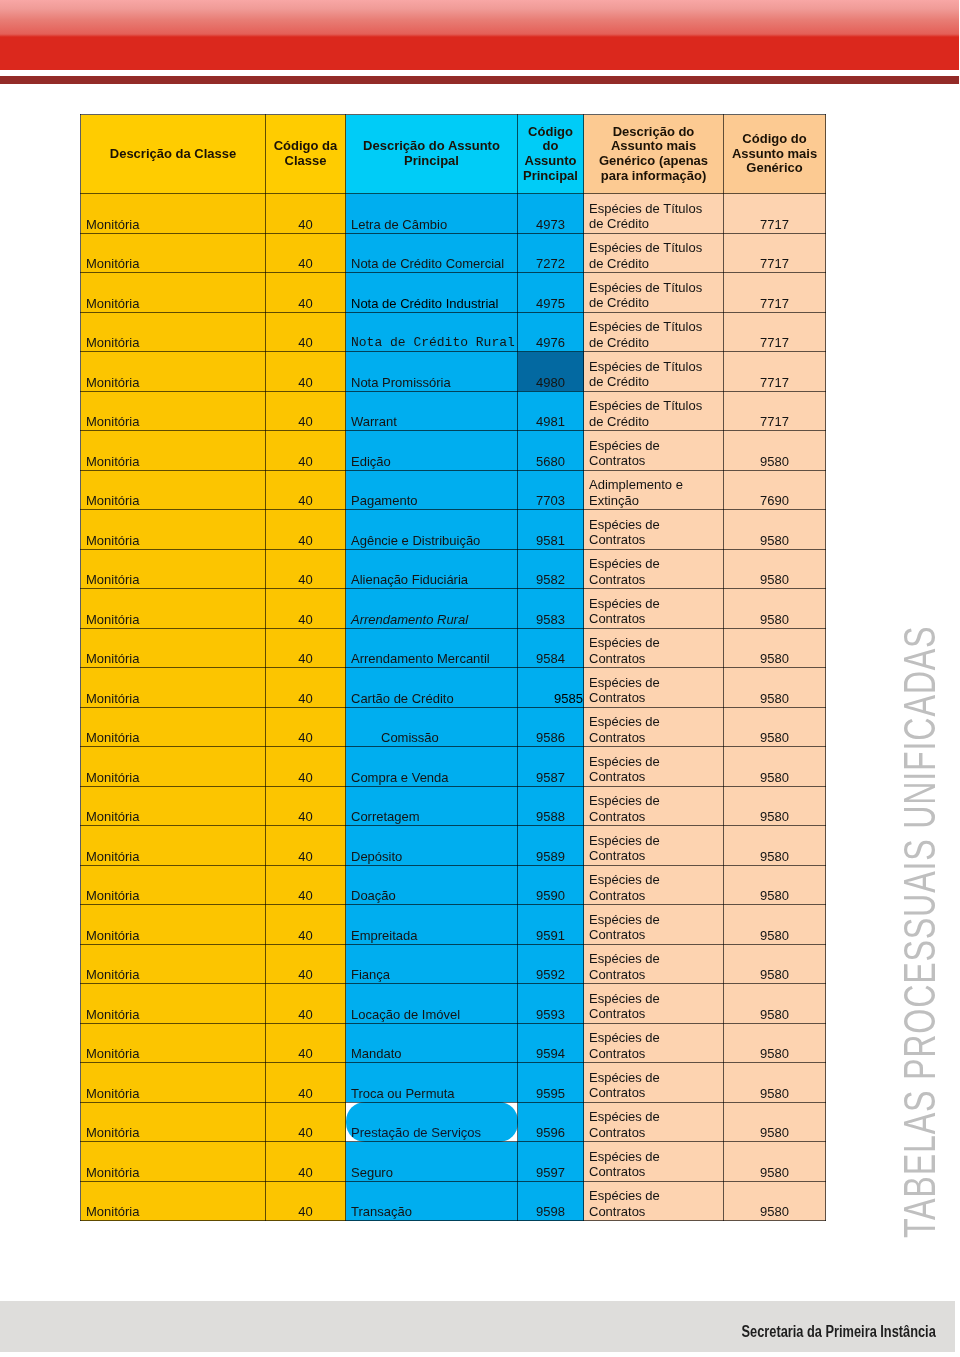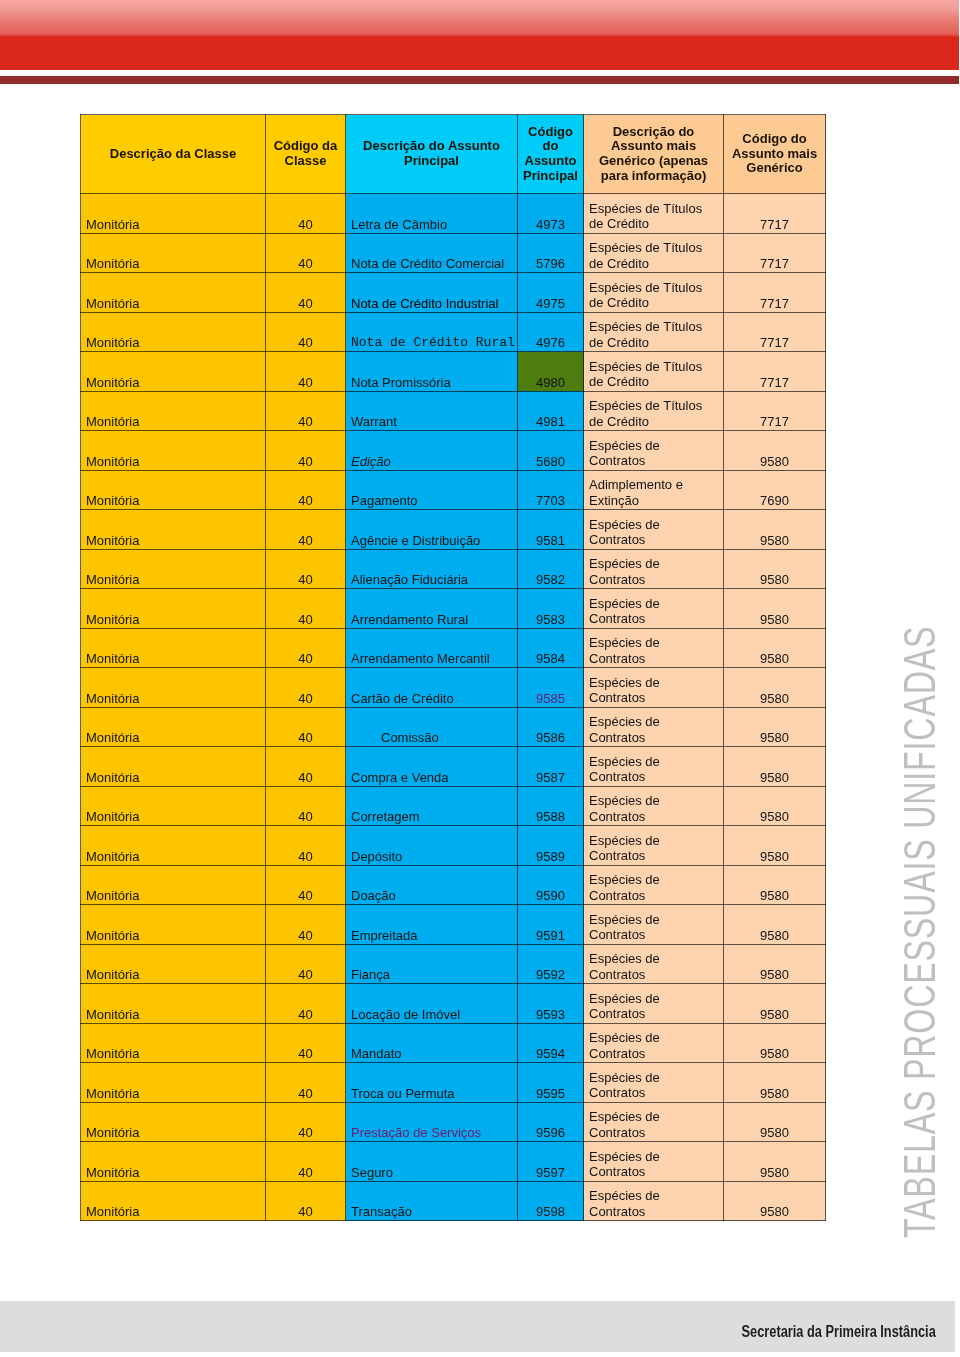--- a/index.html
+++ b/index.html
@@ -114,21 +114,21 @@
         <td class="gen" style="background: rgb(253, 211, 176); vertical-align: bottom; border-color: rgba(0, 0, 0, 0.62); color: rgb(20, 20, 20);">
           <div>Espécies de Títulos</div>
           <div>de Crédito</div>
         </td>
         <td class="ctr pad2" style="background: rgb(253, 211, 176); border-color: rgba(0, 0, 0, 0.62); color: rgb(20, 20, 20);">7717</td>
       </tr>
       <tr>
         <td class="pl pad2" style="background: rgb(252, 197, 0); border-color: rgba(0, 0, 0, 0.62); color: rgb(20, 20, 20);">Monitória</td>
         <td class="ctr pad2" style="background: rgb(252, 197, 0); border-color: rgba(0, 0, 0, 0.62); color: rgb(20, 20, 20);">40</td>
         <td class="pl pad2" style="background: rgb(0, 174, 239); border-color: rgba(0, 0, 0, 0.62); color: rgb(20, 20, 20);">Nota de Crédito Comercial</td>
-        <td class="ctr pad2" style="background: rgb(0, 174, 239); border-color: rgba(0, 0, 0, 0.62); color: rgb(20, 20, 20);">5796</td>
+        <td class="ctr pad2" style="background: rgb(0, 174, 239); border-color: rgba(0, 0, 0, 0.62); color: rgb(20, 20, 20);">7272</td>
         <td class="gen" style="background: rgb(253, 211, 176); vertical-align: bottom; border-color: rgba(0, 0, 0, 0.62); color: rgb(20, 20, 20);">
           <div>Espécies de Títulos</div>
           <div>de Crédito</div>
         </td>
         <td class="ctr pad2" style="background: rgb(253, 211, 176); border-color: rgba(0, 0, 0, 0.62); color: rgb(20, 20, 20);">7717</td>
       </tr>
       <tr>
         <td class="pl pad2" style="background: rgb(252, 197, 0); border-color: rgba(0, 0, 0, 0.62); color: rgb(20, 20, 20);">Monitória</td>
         <td class="ctr pad2" style="background: rgb(252, 197, 0); border-color: rgba(0, 0, 0, 0.62); color: rgb(20, 20, 20);">40</td>
         <td class="pl pad2" style="background: rgb(0, 174, 239); border-color: rgba(0, 0, 0, 0.62); color: #000000;">Nota de Crédito Industrial</td>
@@ -147,42 +147,42 @@
         <td class="gen" style="background: rgb(253, 211, 176); vertical-align: bottom; border-color: rgba(0, 0, 0, 0.62); color: rgb(20, 20, 20);">
           <div>Espécies de Títulos</div>
           <div>de Crédito</div>
         </td>
         <td class="ctr pad2" style="background: rgb(253, 211, 176); border-color: rgba(0, 0, 0, 0.62); color: rgb(20, 20, 20);">7717</td>
       </tr>
       <tr>
         <td class="pl pad2" style="background: rgb(252, 197, 0); border-color: rgba(0, 0, 0, 0.62); color: rgb(20, 20, 20);">Monitória</td>
         <td class="ctr pad2" style="background: rgb(252, 197, 0); border-color: rgba(0, 0, 0, 0.62); color: rgb(20, 20, 20);">40</td>
         <td class="pl pad2" style="background: rgb(0, 174, 239); border-color: rgba(0, 0, 0, 0.62); color: rgb(20, 20, 20);">Nota Promissória</td>
-        <td class="ctr pad2" style="background: #4d7c0f; border-color: rgba(0, 0, 0, 0.62); color: rgb(20, 20, 20);">4980</td>
+        <td class="ctr pad2" style="background: #0369a1; border-color: rgba(0, 0, 0, 0.62); color: rgb(20, 20, 20);">4980</td>
         <td class="gen" style="background: rgb(253, 211, 176); vertical-align: bottom; border-color: rgba(0, 0, 0, 0.62); color: rgb(20, 20, 20);">
           <div>Espécies de Títulos</div>
           <div>de Crédito</div>
         </td>
         <td class="ctr pad2" style="background: rgb(253, 211, 176); border-color: rgba(0, 0, 0, 0.62); color: rgb(20, 20, 20);">7717</td>
       </tr>
       <tr>
         <td class="pl pad2" style="background: rgb(252, 197, 0); border-color: rgba(0, 0, 0, 0.62); color: rgb(20, 20, 20);">Monitória</td>
         <td class="ctr pad2" style="background: rgb(252, 197, 0); border-color: rgba(0, 0, 0, 0.62); color: rgb(20, 20, 20);">40</td>
         <td class="pl pad2" style="background: rgb(0, 174, 239); border-color: rgba(0, 0, 0, 0.62); color: rgb(20, 20, 20);">Warrant</td>
         <td class="ctr pad2" style="background: rgb(0, 174, 239); border-color: rgba(0, 0, 0, 0.62); color: rgb(20, 20, 20);">4981</td>
         <td class="gen" style="background: rgb(253, 211, 176); vertical-align: bottom; border-color: rgba(0, 0, 0, 0.62); color: rgb(20, 20, 20);">
           <div>Espécies de Títulos</div>
           <div>de Crédito</div>
         </td>
         <td class="ctr pad2" style="background: rgb(253, 211, 176); border-color: rgba(0, 0, 0, 0.62); color: rgb(20, 20, 20);">7717</td>
       </tr>
       <tr>
         <td class="pl pad2" style="background: rgb(252, 197, 0); border-color: rgba(0, 0, 0, 0.62); color: rgb(20, 20, 20);">Monitória</td>
         <td class="ctr pad2" style="background: rgb(252, 197, 0); border-color: rgba(0, 0, 0, 0.62); color: rgb(20, 20, 20);">40</td>
-        <td class="pl pad2" style="background: rgb(0, 174, 239); border-color: rgba(0, 0, 0, 0.62); color: rgb(20, 20, 20); font-style: italic;">Edição</td>
+        <td class="pl pad2" style="background: rgb(0, 174, 239); border-color: rgba(0, 0, 0, 0.62); color: rgb(20, 20, 20);">Edição</td>
         <td class="ctr pad2" style="background: rgb(0, 174, 239); border-color: rgba(0, 0, 0, 0.62); color: rgb(20, 20, 20);">5680</td>
         <td class="gen" style="background: rgb(253, 211, 176); vertical-align: bottom; border-color: rgba(0, 0, 0, 0.62); color: rgb(20, 20, 20);">
           <div>Espécies de</div>
           <div>Contratos</div>
         </td>
         <td class="ctr pad2" style="background: rgb(253, 211, 176); border-color: rgba(0, 0, 0, 0.62); color: rgb(20, 20, 20);">9580</td>
       </tr>
       <tr>
         <td class="pl pad2" style="background: rgb(252, 197, 0); border-color: rgba(0, 0, 0, 0.62); color: rgb(20, 20, 20);">Monitória</td>
         <td class="ctr pad2" style="background: rgb(252, 197, 0); border-color: rgba(0, 0, 0, 0.62); color: rgb(20, 20, 20);">40</td>
@@ -212,21 +212,21 @@
         <td class="ctr pad2" style="background: rgb(0, 174, 239); border-color: rgba(0, 0, 0, 0.62); color: rgb(20, 20, 20);">9582</td>
         <td class="gen" style="background: rgb(253, 211, 176); vertical-align: bottom; border-color: rgba(0, 0, 0, 0.62); color: rgb(20, 20, 20);">
           <div>Espécies de</div>
           <div>Contratos</div>
         </td>
         <td class="ctr pad2" style="background: rgb(253, 211, 176); border-color: rgba(0, 0, 0, 0.62); color: rgb(20, 20, 20);">9580</td>
       </tr>
       <tr>
         <td class="pl pad2" style="background: rgb(252, 197, 0); border-color: rgba(0, 0, 0, 0.62); color: rgb(20, 20, 20);">Monitória</td>
         <td class="ctr pad2" style="background: rgb(252, 197, 0); border-color: rgba(0, 0, 0, 0.62); color: rgb(20, 20, 20);">40</td>
-        <td class="pl pad2" style="background: rgb(0, 174, 239); border-color: rgba(0, 0, 0, 0.62); color: rgb(20, 20, 20);">Arrendamento Rural</td>
+        <td class="pl pad2" style="background: rgb(0, 174, 239); border-color: rgba(0, 0, 0, 0.62); color: rgb(20, 20, 20); font-style: italic;">Arrendamento Rural</td>
         <td class="ctr pad2" style="background: rgb(0, 174, 239); border-color: rgba(0, 0, 0, 0.62); color: rgb(20, 20, 20);">9583</td>
         <td class="gen" style="background: rgb(253, 211, 176); vertical-align: bottom; border-color: rgba(0, 0, 0, 0.62); color: rgb(20, 20, 20);">
           <div>Espécies de</div>
           <div>Contratos</div>
         </td>
         <td class="ctr pad2" style="background: rgb(253, 211, 176); border-color: rgba(0, 0, 0, 0.62); color: rgb(20, 20, 20);">9580</td>
       </tr>
       <tr>
         <td class="pl pad2" style="background: rgb(252, 197, 0); border-color: rgba(0, 0, 0, 0.62); color: rgb(20, 20, 20);">Monitória</td>
         <td class="ctr pad2" style="background: rgb(252, 197, 0); border-color: rgba(0, 0, 0, 0.62); color: rgb(20, 20, 20);">40</td>
@@ -235,21 +235,21 @@
         <td class="gen" style="background: rgb(253, 211, 176); vertical-align: bottom; border-color: rgba(0, 0, 0, 0.62); color: rgb(20, 20, 20);">
           <div>Espécies de</div>
           <div>Contratos</div>
         </td>
         <td class="ctr pad2" style="background: rgb(253, 211, 176); border-color: rgba(0, 0, 0, 0.62); color: rgb(20, 20, 20);">9580</td>
       </tr>
       <tr>
         <td class="pl pad2" style="background: rgb(252, 197, 0); border-color: rgba(0, 0, 0, 0.62); color: rgb(20, 20, 20);">Monitória</td>
         <td class="ctr pad2" style="background: rgb(252, 197, 0); border-color: rgba(0, 0, 0, 0.62); color: rgb(20, 20, 20);">40</td>
         <td class="pl pad2" style="background: rgb(0, 174, 239); border-color: rgba(0, 0, 0, 0.62); color: rgb(20, 20, 20);">Cartão de Crédito</td>
-        <td class="ctr pad2" style="background: rgb(0, 174, 239); border-color: rgba(0, 0, 0, 0.62); color: #701a75;">9585</td>
+        <td class="ctr pad2" style="background: rgb(0, 174, 239); border-color: rgba(0, 0, 0, 0.62); color: #000000; text-align: right;">9585</td>
         <td class="gen" style="background: rgb(253, 211, 176); vertical-align: bottom; border-color: rgba(0, 0, 0, 0.62); color: rgb(20, 20, 20);">
           <div>Espécies de</div>
           <div>Contratos</div>
         </td>
         <td class="ctr pad2" style="background: rgb(253, 211, 176); border-color: rgba(0, 0, 0, 0.62); color: rgb(20, 20, 20);">9580</td>
       </tr>
       <tr>
         <td class="pl pad2" style="background: rgb(252, 197, 0); border-color: rgba(0, 0, 0, 0.62); color: rgb(20, 20, 20);">Monitória</td>
         <td class="ctr pad2" style="background: rgb(252, 197, 0); border-color: rgba(0, 0, 0, 0.62); color: rgb(20, 20, 20);">40</td>
         <td class="pl pad2" style="background: rgb(0, 174, 239); border-color: rgba(0, 0, 0, 0.62); color: rgb(20, 20, 20); padding-left: 35px;">Comissão</td>
@@ -355,21 +355,21 @@
         <td class="ctr pad2" style="background: rgb(0, 174, 239); border-color: rgba(0, 0, 0, 0.62); color: rgb(20, 20, 20);">9595</td>
         <td class="gen" style="background: rgb(253, 211, 176); vertical-align: bottom; border-color: rgba(0, 0, 0, 0.62); color: rgb(20, 20, 20);">
           <div>Espécies de</div>
           <div>Contratos</div>
         </td>
         <td class="ctr pad2" style="background: rgb(253, 211, 176); border-color: rgba(0, 0, 0, 0.62); color: rgb(20, 20, 20);">9580</td>
       </tr>
       <tr>
         <td class="pl pad2" style="background: rgb(252, 197, 0); border-color: rgba(0, 0, 0, 0.62); color: rgb(20, 20, 20);">Monitória</td>
         <td class="ctr pad2" style="background: rgb(252, 197, 0); border-color: rgba(0, 0, 0, 0.62); color: rgb(20, 20, 20);">40</td>
-        <td class="pl pad2" style="background: rgb(0, 174, 239); border-color: rgba(0, 0, 0, 0.62); color: #701a75;">Prestação de Serviços</td>
+        <td class="pl pad2" style="background: rgb(0, 174, 239); border-color: rgba(0, 0, 0, 0.62); color: #0f172a; border-radius: 19px;">Prestação de Serviços</td>
         <td class="ctr pad2" style="background: rgb(0, 174, 239); border-color: rgba(0, 0, 0, 0.62); color: rgb(20, 20, 20);">9596</td>
         <td class="gen" style="background: rgb(253, 211, 176); vertical-align: bottom; border-color: rgba(0, 0, 0, 0.62); color: rgb(20, 20, 20);">
           <div>Espécies de</div>
           <div>Contratos</div>
         </td>
         <td class="ctr pad2" style="background: rgb(253, 211, 176); border-color: rgba(0, 0, 0, 0.62); color: rgb(20, 20, 20);">9580</td>
       </tr>
       <tr>
         <td class="pl pad2" style="background: rgb(252, 197, 0); border-color: rgba(0, 0, 0, 0.62); color: rgb(20, 20, 20);">Monitória</td>
         <td class="ctr pad2" style="background: rgb(252, 197, 0); border-color: rgba(0, 0, 0, 0.62); color: rgb(20, 20, 20);">40</td>

